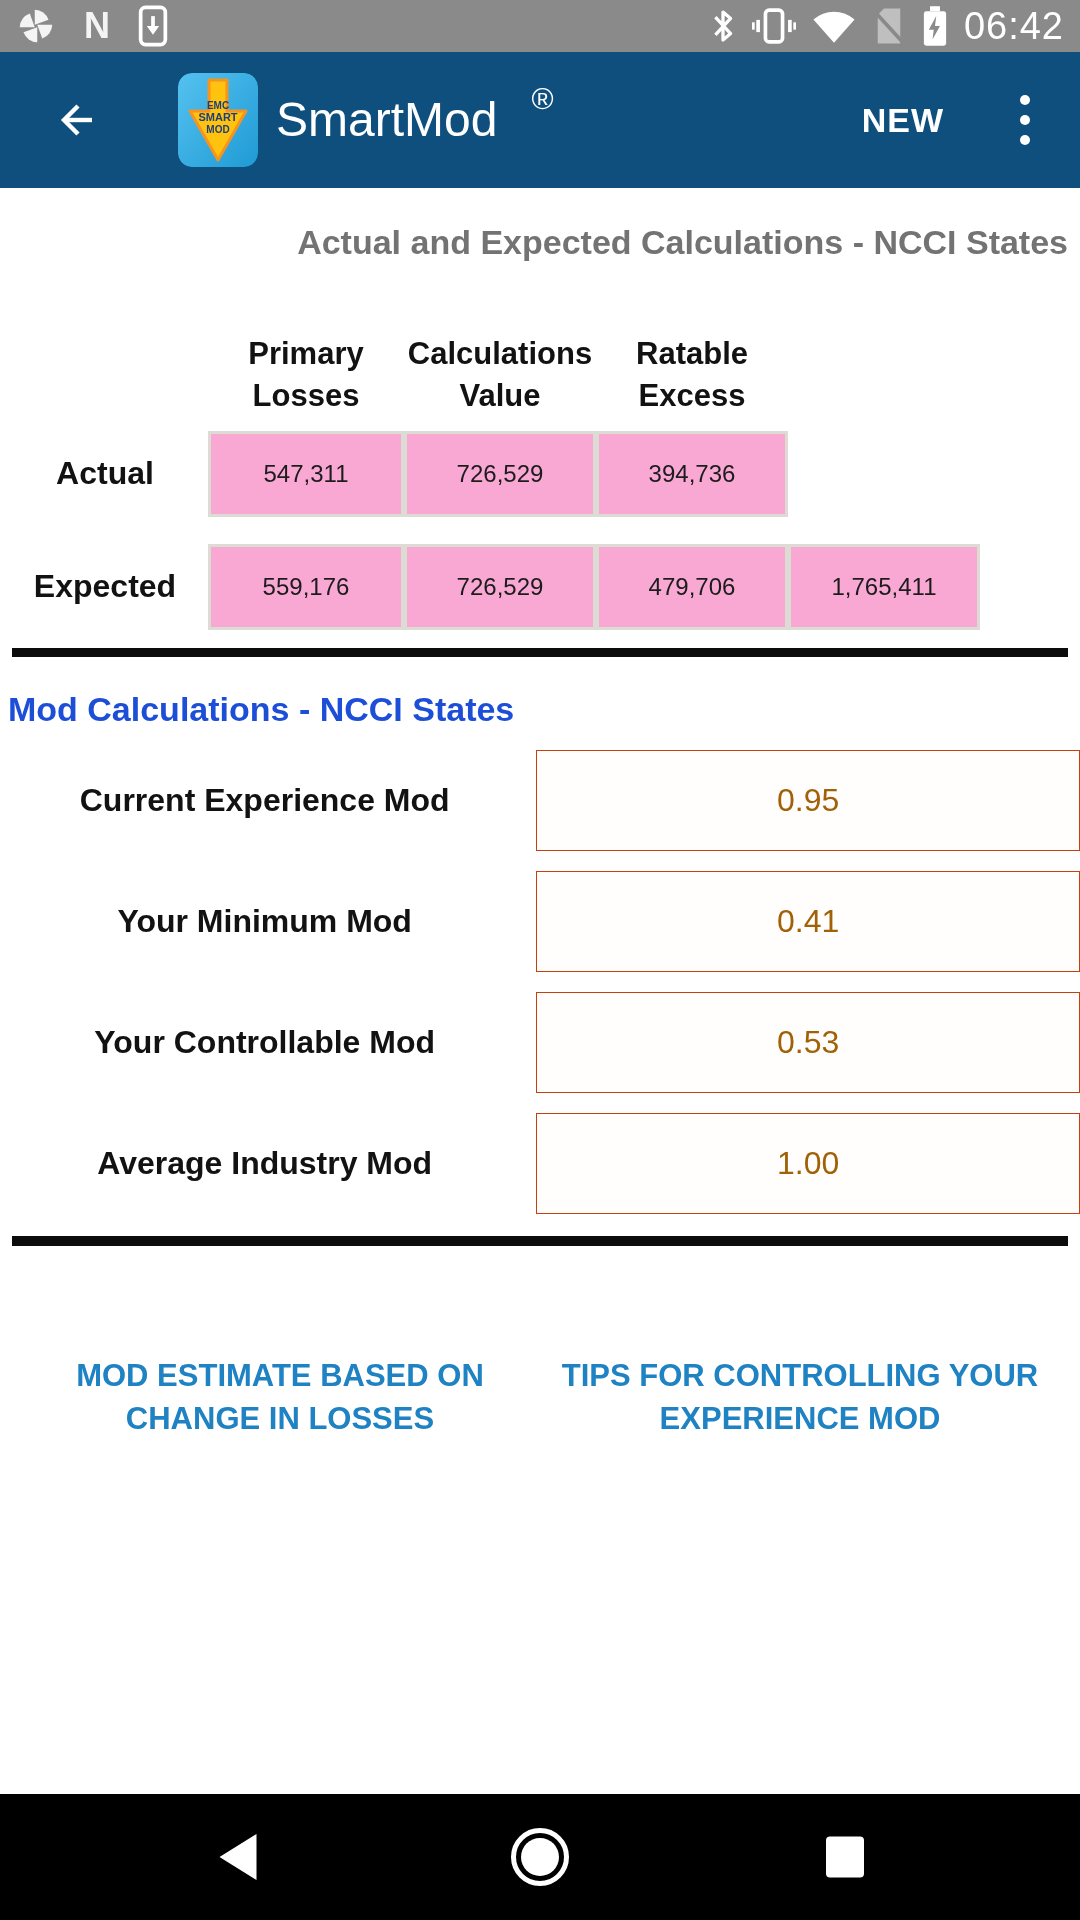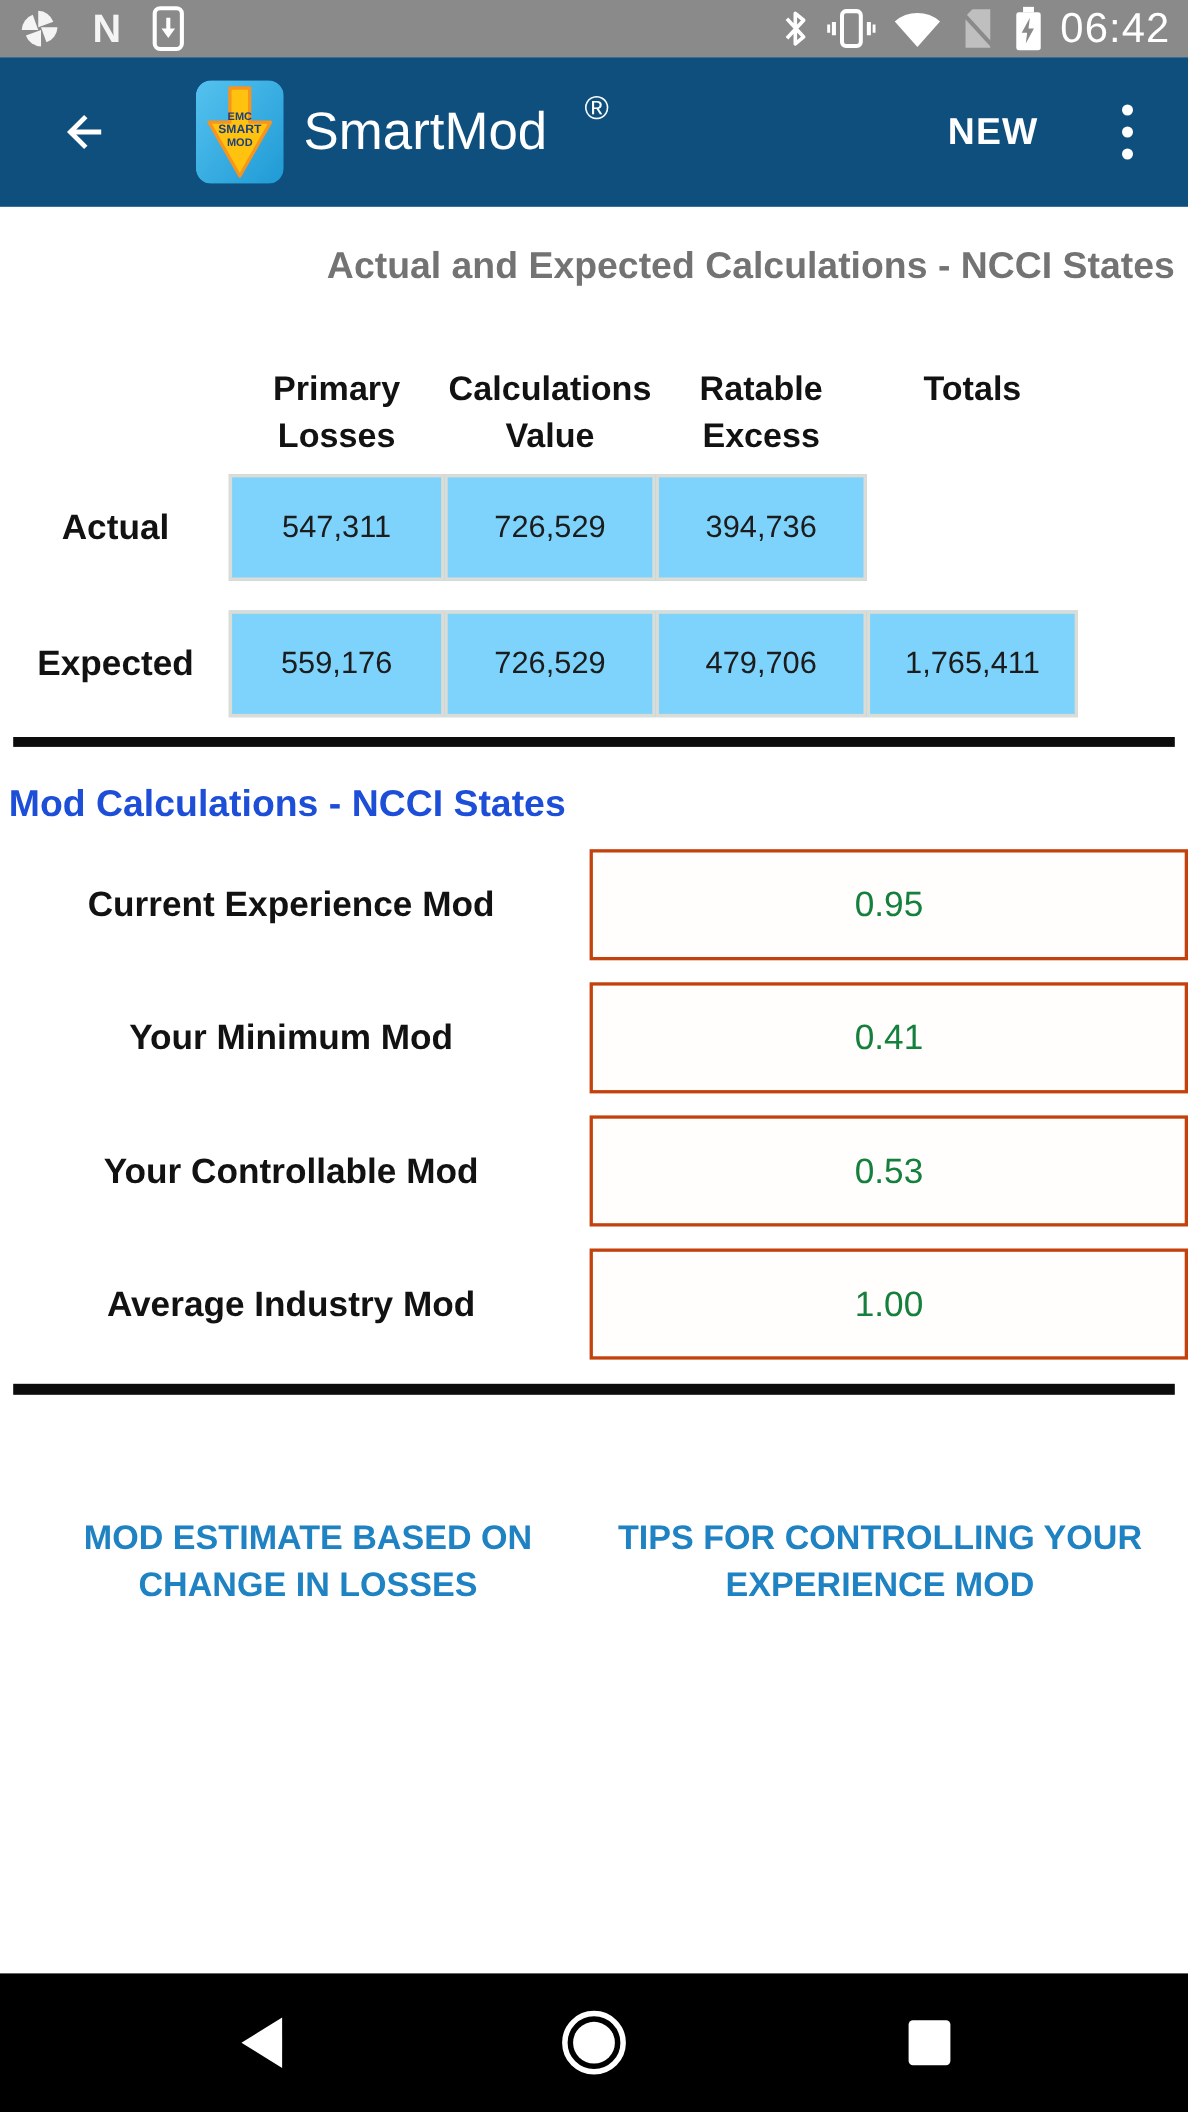--- a/index.html
+++ b/index.html
@@ -40,36 +40,36 @@
   .section-title { font-size:34px; font-weight:bold; color:#737373; margin:34px 12px 0 12px; line-height:1.2;text-align:right; }
   .mod-title   { font-size:34px; font-weight:bold; color:#1d4ed8; margin:32px 8px 0 8px; line-height:1.2; }
 
   .ae-grid { display:grid; grid-template-columns:206px 196px 192px 192px 192px; margin-left:2px; }
   .ae-head { margin-top:70px; }
   .col-head { text-align:center; font-weight:bold; font-size:31px; line-height:42px; }
   .ae-row1 { margin-top:14px; }
   .ae-row2 { margin-top:27px; }
   .row-label { display:flex; align-items:center; justify-content:center; font-size:32px; font-weight:bold; }
   .vbox {
-    height:97px; border:3px solid #dcdcd4; background:#7dd3fc;
+    height:86px; border:3px solid #dcdcd4; background:#f9a8d4;
     display:flex; align-items:center; justify-content:center;
-    font-size:28px; font-weight:400; color:#1c1c1c;
+    font-size:24px; font-weight:400; color:#1c1c1c;
   }
 
   .divider { height:9px; background:#0c0c0c; margin:18px 12px 0 12px; }
   .divider2 { height:10px; background:#0c0c0c; margin:22px 12px 0 12px; }
 
   .mod-row { display:flex; align-items:center; margin-top:20px; }
   .mod-row:first-of-type { margin-top:17px; }
   .mod-label { width:540px; text-align:center; font-size:32px; font-weight:bold; padding:0 10px; }
   .mod-box {
     width:555px; height:101px; margin-left:7px;
-    border:3px solid #c2410c; background:#fffefc;
+    border:1px solid #c2410c; background:#fffefc;
     display:flex; align-items:center; justify-content:center;
-    font-size:32px; font-weight:400; color:#15803d;
+    font-size:32px; font-weight:400; color:#a16207;
   }
 
   .links-row { display:flex; justify-content:space-between; margin-top:108px; padding:0 30px; }
   .link-btn {
     width:500px; text-align:center; color:#1e82c3;
     font-size:31px; font-weight:bold; line-height:43px; cursor:pointer;
   }
 
   
   .nav-bar { position:absolute; bottom:0; left:0; width:1080px; height:126px; background:#000; }
@@ -188,24 +188,20 @@
       <div>Losses</div>
     </div>
     <div class="col-head">
       <div>Calculations</div>
       <div>Value</div>
     </div>
     <div class="col-head">
       <div>Ratable</div>
       <div>Excess</div>
     </div>
-    <div class="col-head">
-      <div>Totals</div>
-      <div></div>
-    </div>
   </div>
 
   <div class="ae-grid ae-row1">
     <div class="row-label">Actual</div>
     <div class="vbox">547,311</div>
     <div class="vbox">726,529</div>
     <div class="vbox">394,736</div>
   </div>
 
   <div class="ae-grid ae-row2">

